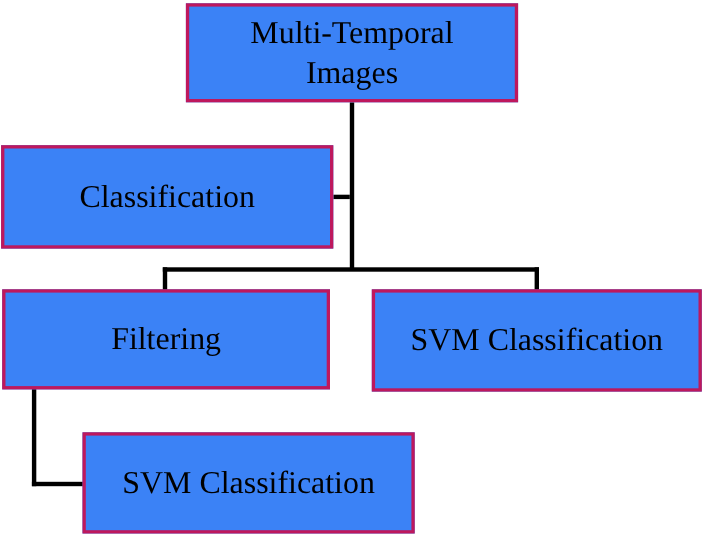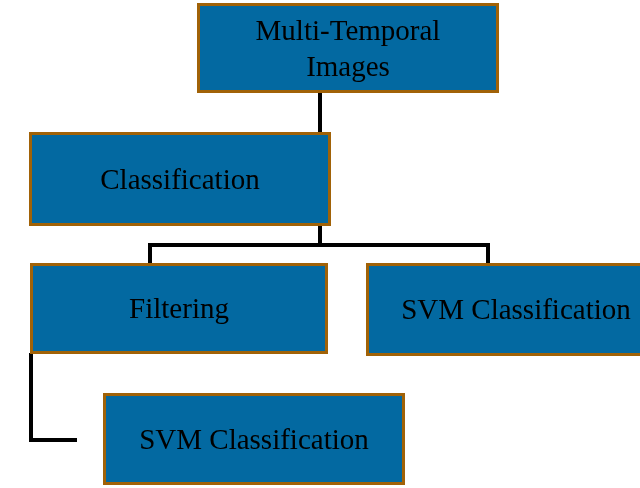--- a/index.html
+++ b/index.html
@@ -12,30 +12,29 @@
     width: 640px;
     height: 488px;
     background: #ffffff;
     font-family: "Liberation Serif", serif;
     color: #000000;
     overflow: hidden;
   }
   .node {
     position: absolute;
     box-sizing: border-box;
-    border: 3px solid #a16207;
-    background: #0369a1;
+    border: 3px solid #be185d;
+    background: #3b82f6;
     display: flex;
     align-items: center;
     justify-content: center;
     text-align: center;
     font-size: 29px;
     line-height: 1.25;
     padding: 0 14px;
-    margin-left: 28px;
   }
   .edge {
     position: absolute;
     background: #000000;
   }
   
   #node-multi-temporal { left: 169px; top: 3px;   width: 302px; height: 90px; }
   #node-registration   { left: 1px;   top: 132px; width: 302px; height: 94px; }
   #node-filtering      { left: 2px;   top: 263px; width: 298px; height: 91px; }
   #node-svm-right      { left: 338px; top: 263px; width: 300px; height: 93px; }

